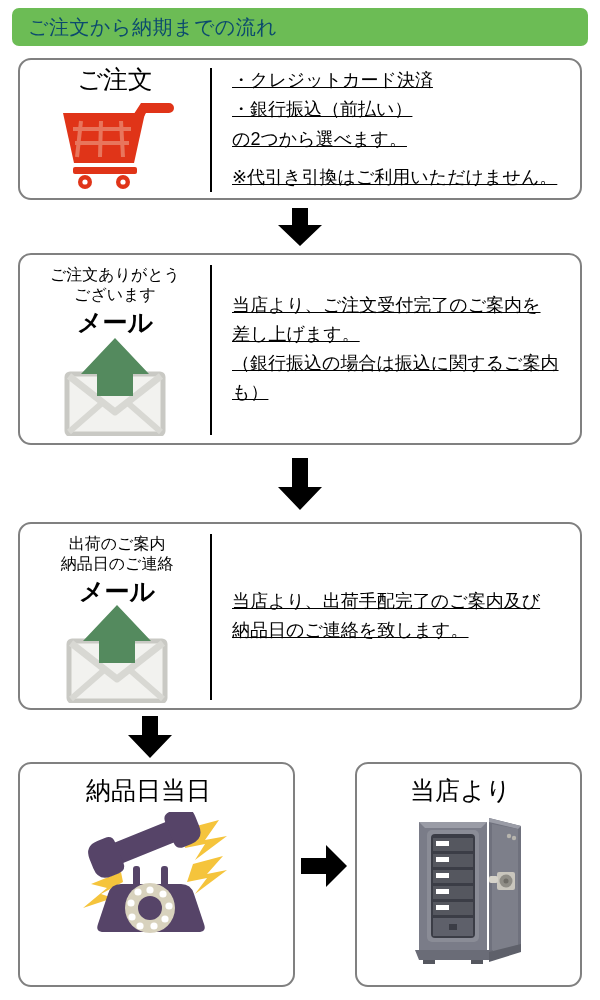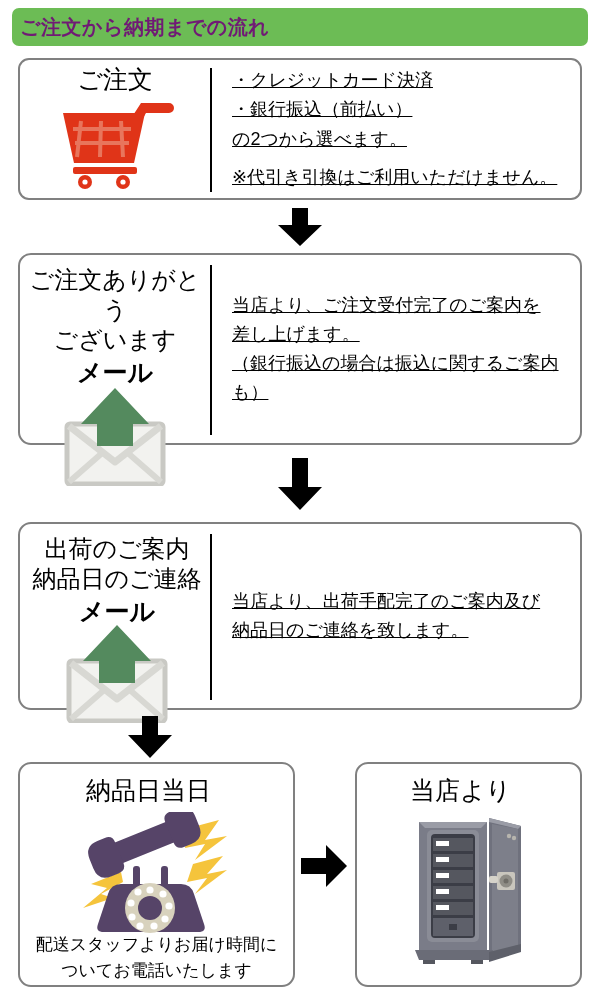--- a/index.html
+++ b/index.html
@@ -15,35 +15,35 @@
   
   .header-banner {
     position: absolute;
     left: 12px; top: 8px;
     width: 576px; height: 38px;
     background: #6cbc55;
     border-radius: 7px;
     display: flex; align-items: center;
   }
   .header-title {
-    margin-left: 8px;
-    color: #701a75;
+    margin-left: 16px;
+    color: #0c4a6e;
     font-size: 20px;
-    font-weight: bold;
+    font-weight: normal;
     letter-spacing: 0.5px;
   }
 
   
   .step-box {
     position: absolute;
     border: 2px solid #808080;
     border-radius: 13px;
     background: #ffffff;
   }
-  .box1 { left: 18px; top: 58px;  width: 564px; height: 142px; border-radius: 11px; }
+  .box1 { left: 18px; top: 58px;  width: 564px; height: 142px; }
   .box2 { left: 18px; top: 253px; width: 564px; height: 192px; }
   .box3 { left: 18px; top: 522px; width: 564px; height: 188px; }
   .box4 { left: 18px; top: 762px; width: 277px; height: 225px; }
   .box5 { left: 355px; top: 762px; width: 227px; height: 225px; }
 
   .divider {
     position: absolute;
     width: 2px;
     background: #000000;
   }
@@ -56,21 +56,21 @@
     height: 100%;
     display: flex; flex-direction: column;
     align-items: center;
   }
   .step-label {
     text-align: center;
     line-height: 1.25;
     white-space: pre-line;
   }
   .label-lg { font-size: 25px; }
-  .label-md { font-size: 24px; }
+  .label-md { font-size: 16px; }
   .label-bold { font-size: 25px; font-weight: bold; }
 
   .right-col {
     position: absolute;
     top: 0; left: 222px; right: 0;
     height: 100%;
     display: flex; flex-direction: column; justify-content: center; text-decoration: underline;
   }
   .body-line {
     font-size: 18px;
@@ -259,22 +259,20 @@
           <circle cx="88" cy="107" r="3.6"></circle>
           <circle cx="77" cy="114" r="3.6"></circle>
           <circle cx="63" cy="114" r="3.6"></circle>
           <circle cx="55" cy="105" r="3.6"></circle>
           <circle cx="54" cy="91" r="3.6"></circle>
           <circle cx="61" cy="80" r="3.6"></circle>
         </g>
       </svg>
     </div>
 
-    <div class="bottom-caption" style="top:168px;">配送スタッフよりお届け時間に
-ついてお電話いたします</div>
   </div>
 
   <div class="arrow-right" style="left:301px; top:845px;">
     <svg width="46" height="42" viewBox="0 0 46 42" aria-hidden="true">
       <path d="M0 13 h25 V0 L46 21 L25 42 V29 H0 z" fill="#000000"></path>
     </svg>
   </div>
 
   <div class="step-box box5">
     <div class="bottom-title" style="top:10px;">当店より</div>

